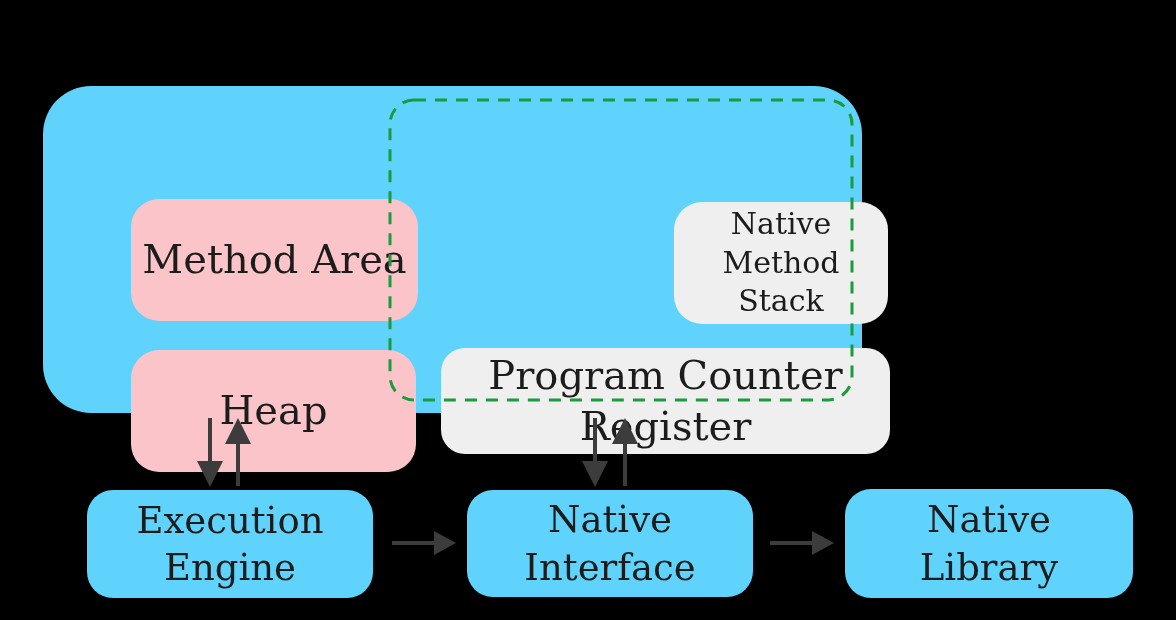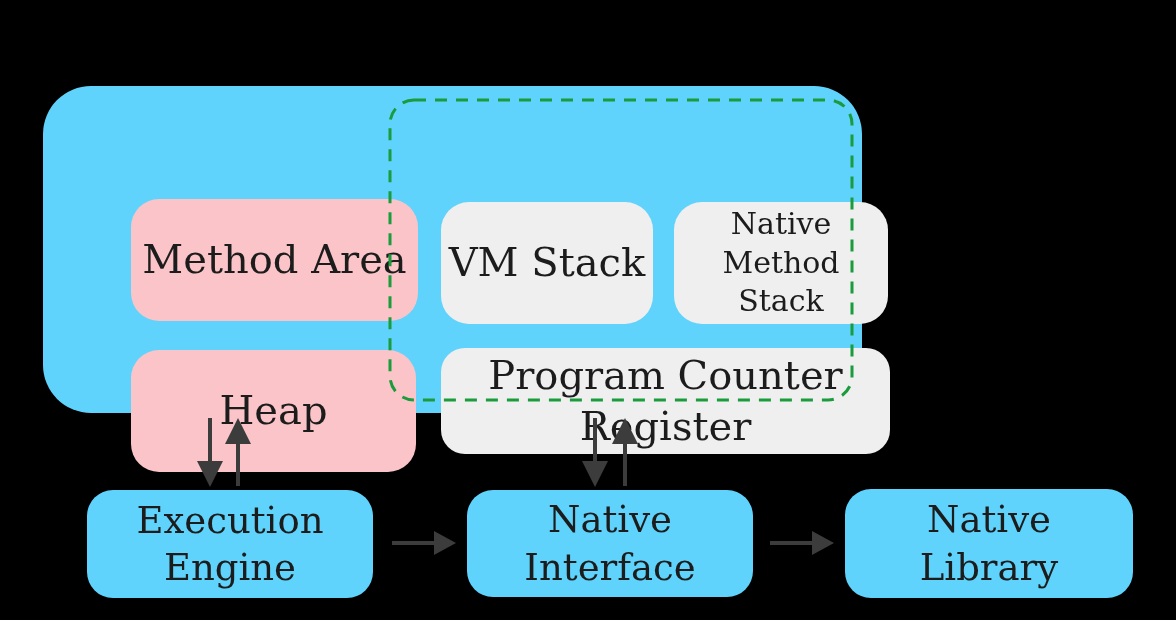--- a/index.html
+++ b/index.html
@@ -71,23 +71,20 @@
 </style>
 </head>
 <body>
 
 <div class="stage">
 
   <div class="runtime-container">
     <div class="box pink-box method-area">
       <span>Method Area</span>
     </div>
-    <div class="box gray-box vm-stack">
-      <span>VM Stack</span>
-    </div>
     <div class="box gray-box nm-stack">
       <span>Native Method
 Stack</span>
     </div>
     <div class="box pink-box heap">
       <span>Heap</span>
     </div>
     <div class="box gray-box pc-register">
       <span>Program Counter
 Register</span>

